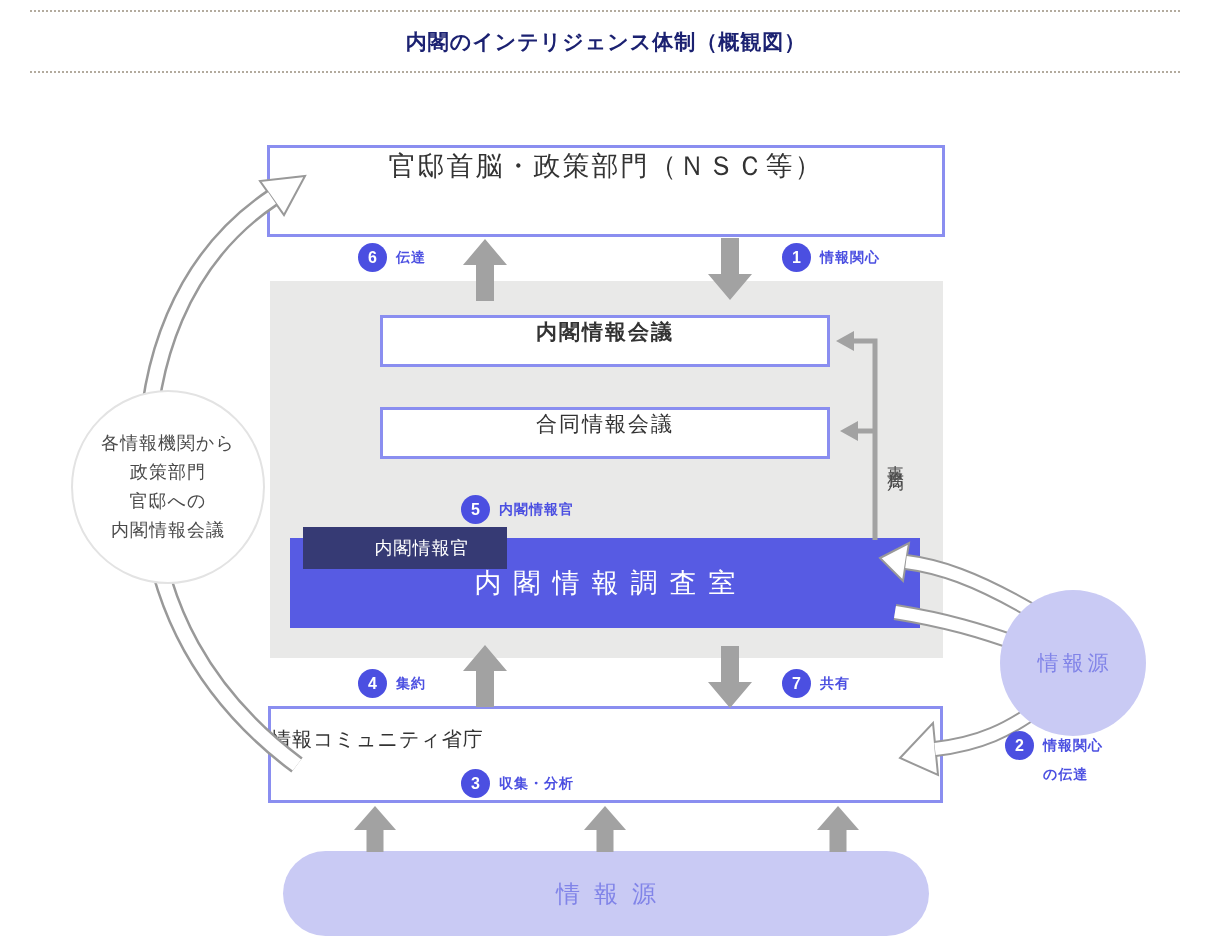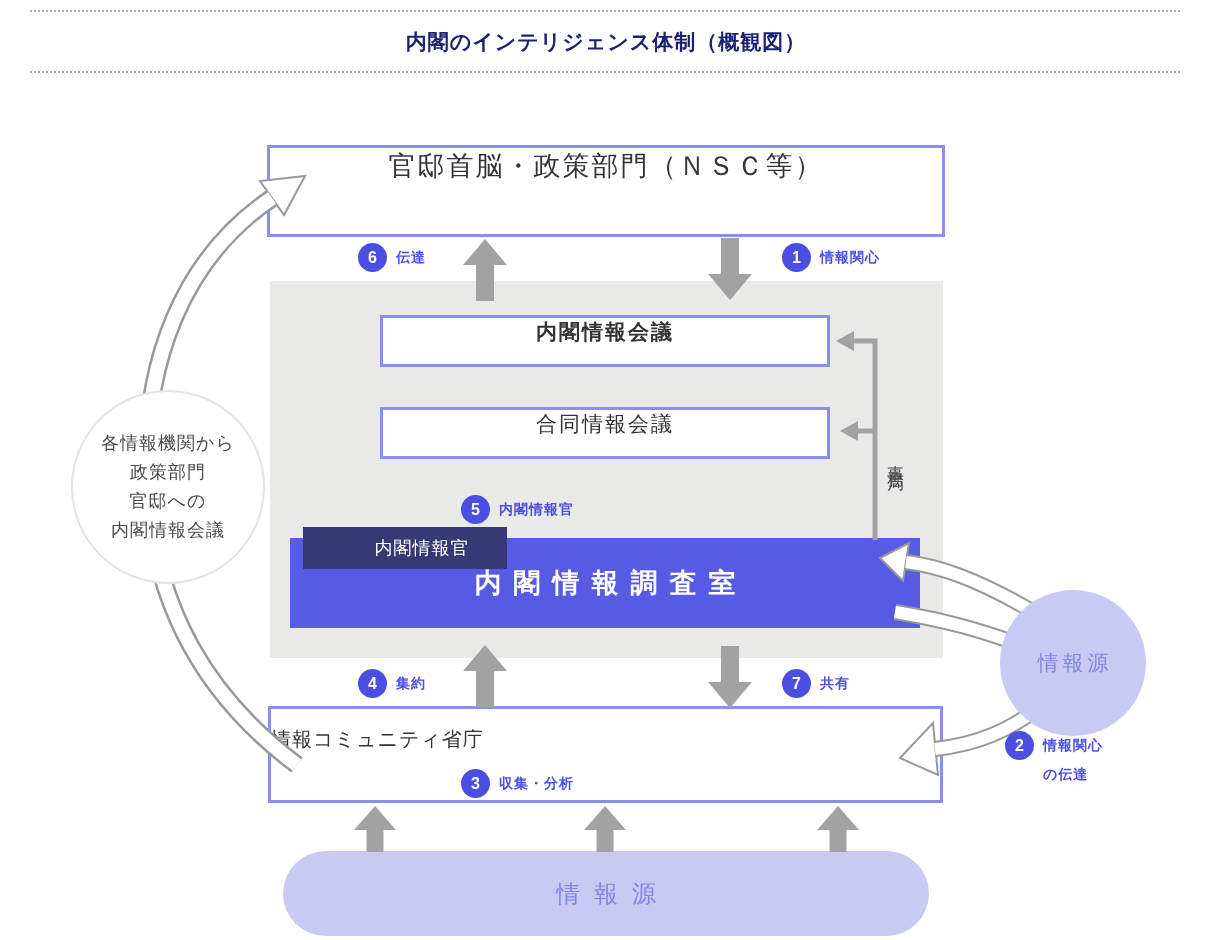--- a/index.html
+++ b/index.html
@@ -16,21 +16,21 @@
   }
   .pbox{position:absolute;background:#ffffff;border:3px solid #8a8ef0;box-sizing:border-box;z-index:2;
         display:flex;align-items:flex-start;justify-content:center;color:#333333;}
   #top-box{left:267px;top:145px;width:678px;height:92px;font-size:27px;letter-spacing:2px;}
   #panel{position:absolute;left:270px;top:281px;width:673px;height:377px;background:#e9e9e8;z-index:1;}
   #meeting-box-1{left:380px;top:315px;width:450px;height:52px;font-size:21px;letter-spacing:2px;font-weight:bold;}
   #meeting-box-2{left:380px;top:407px;width:450px;height:52px;font-size:21px;letter-spacing:2px;}
   #ciro-box{
     position:absolute;left:290px;top:538px;width:630px;height:90px;background:#575be3;z-index:2;
     display:flex;align-items:center;justify-content:center;
-    color:#ffffff;font-size:27px;font-weight:bold;letter-spacing:12px;text-indent:12px;
+    color:#ffffff;font-size:27px;font-weight:normal;letter-spacing:12px;text-indent:12px;
   }
   #cio-label-box{
     position:absolute;left:303px;top:527px;width:170px;height:42px;background:#363a74;z-index:3;
     display:flex;align-items:center;justify-content:center;color:#ffffff;font-size:18px;letter-spacing:1px;padding-left:34px;
   }
   #secretariat-label{
     position:absolute;left:884px;top:452px;z-index:3;color:#4a4a4a;font-size:17px;
     writing-mode:vertical-rl;letter-spacing:5px;
   }
   #bottom-box{left:268px;top:706px;width:675px;height:97px;flex-direction:column;justify-content:flex-start;}

